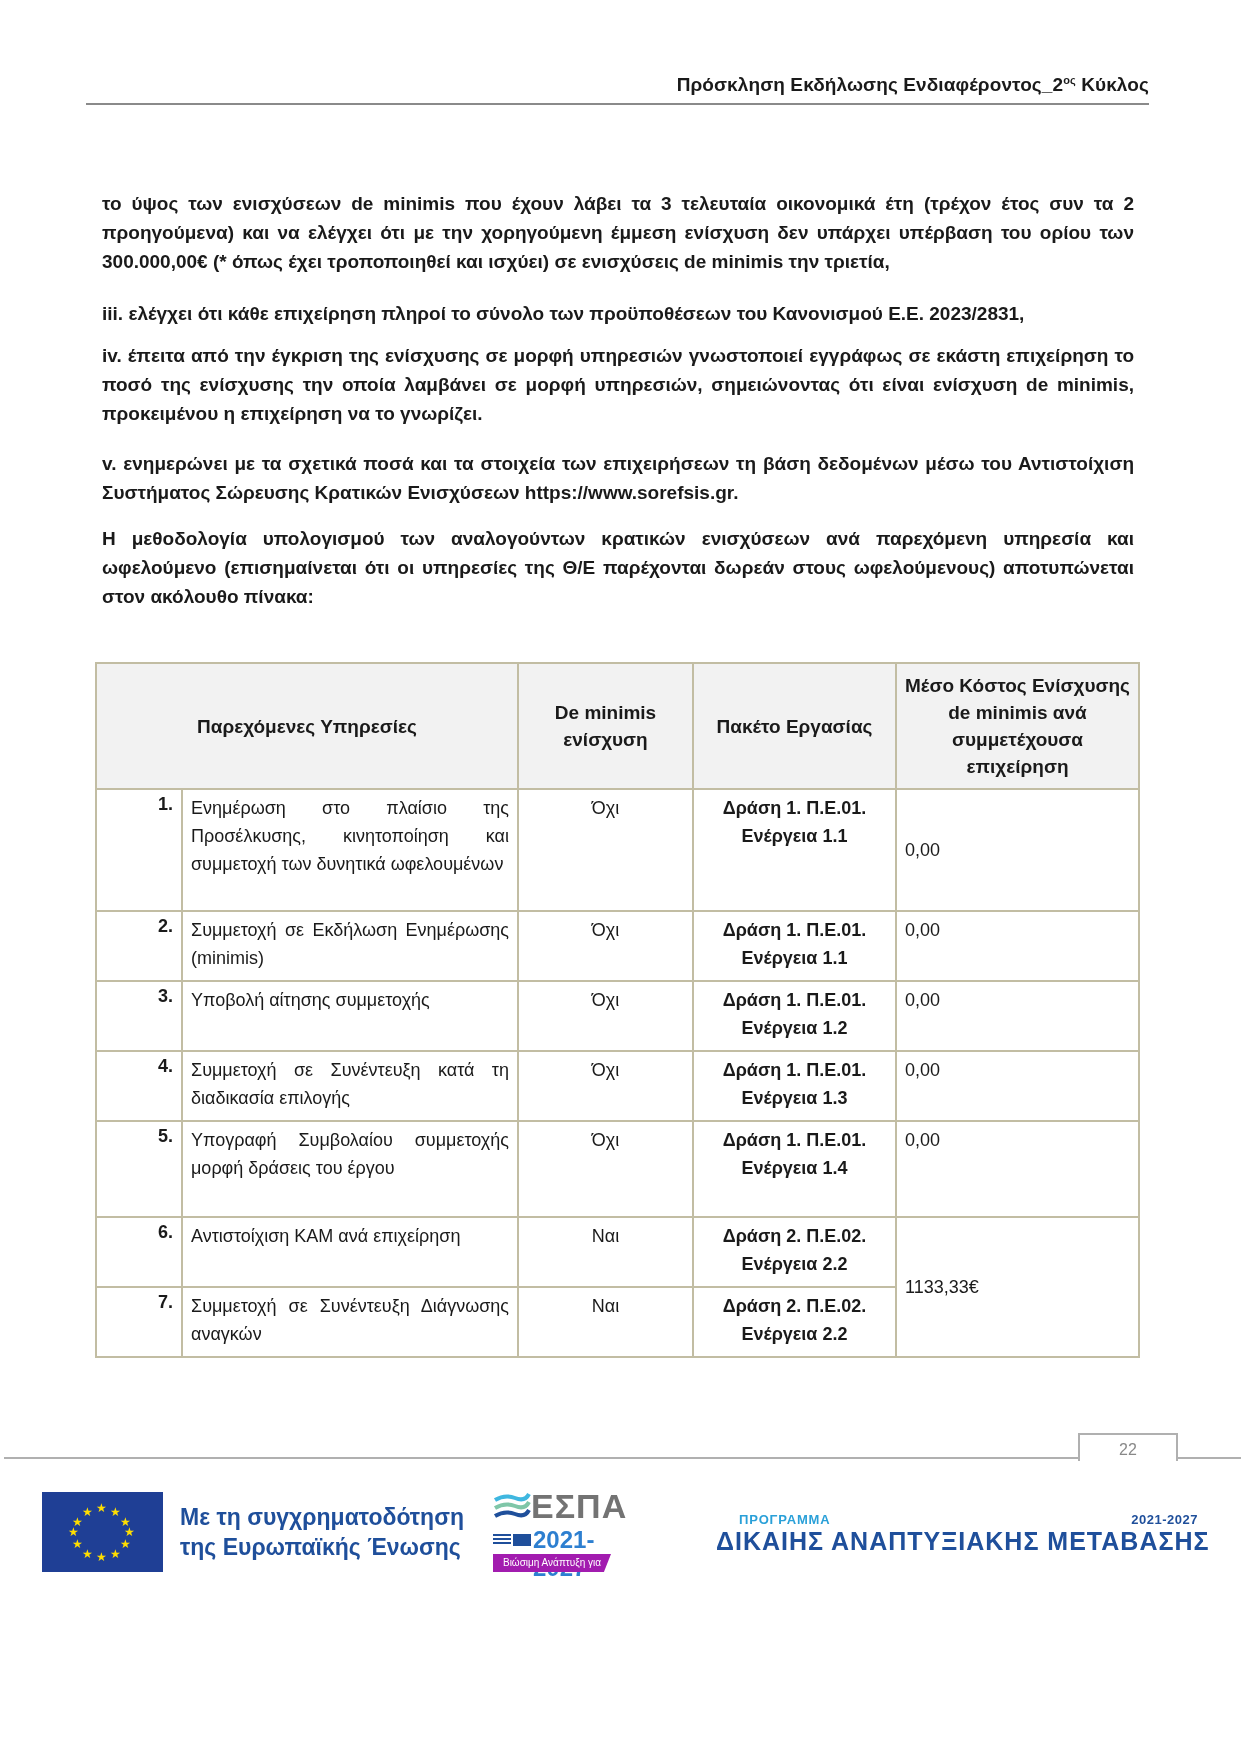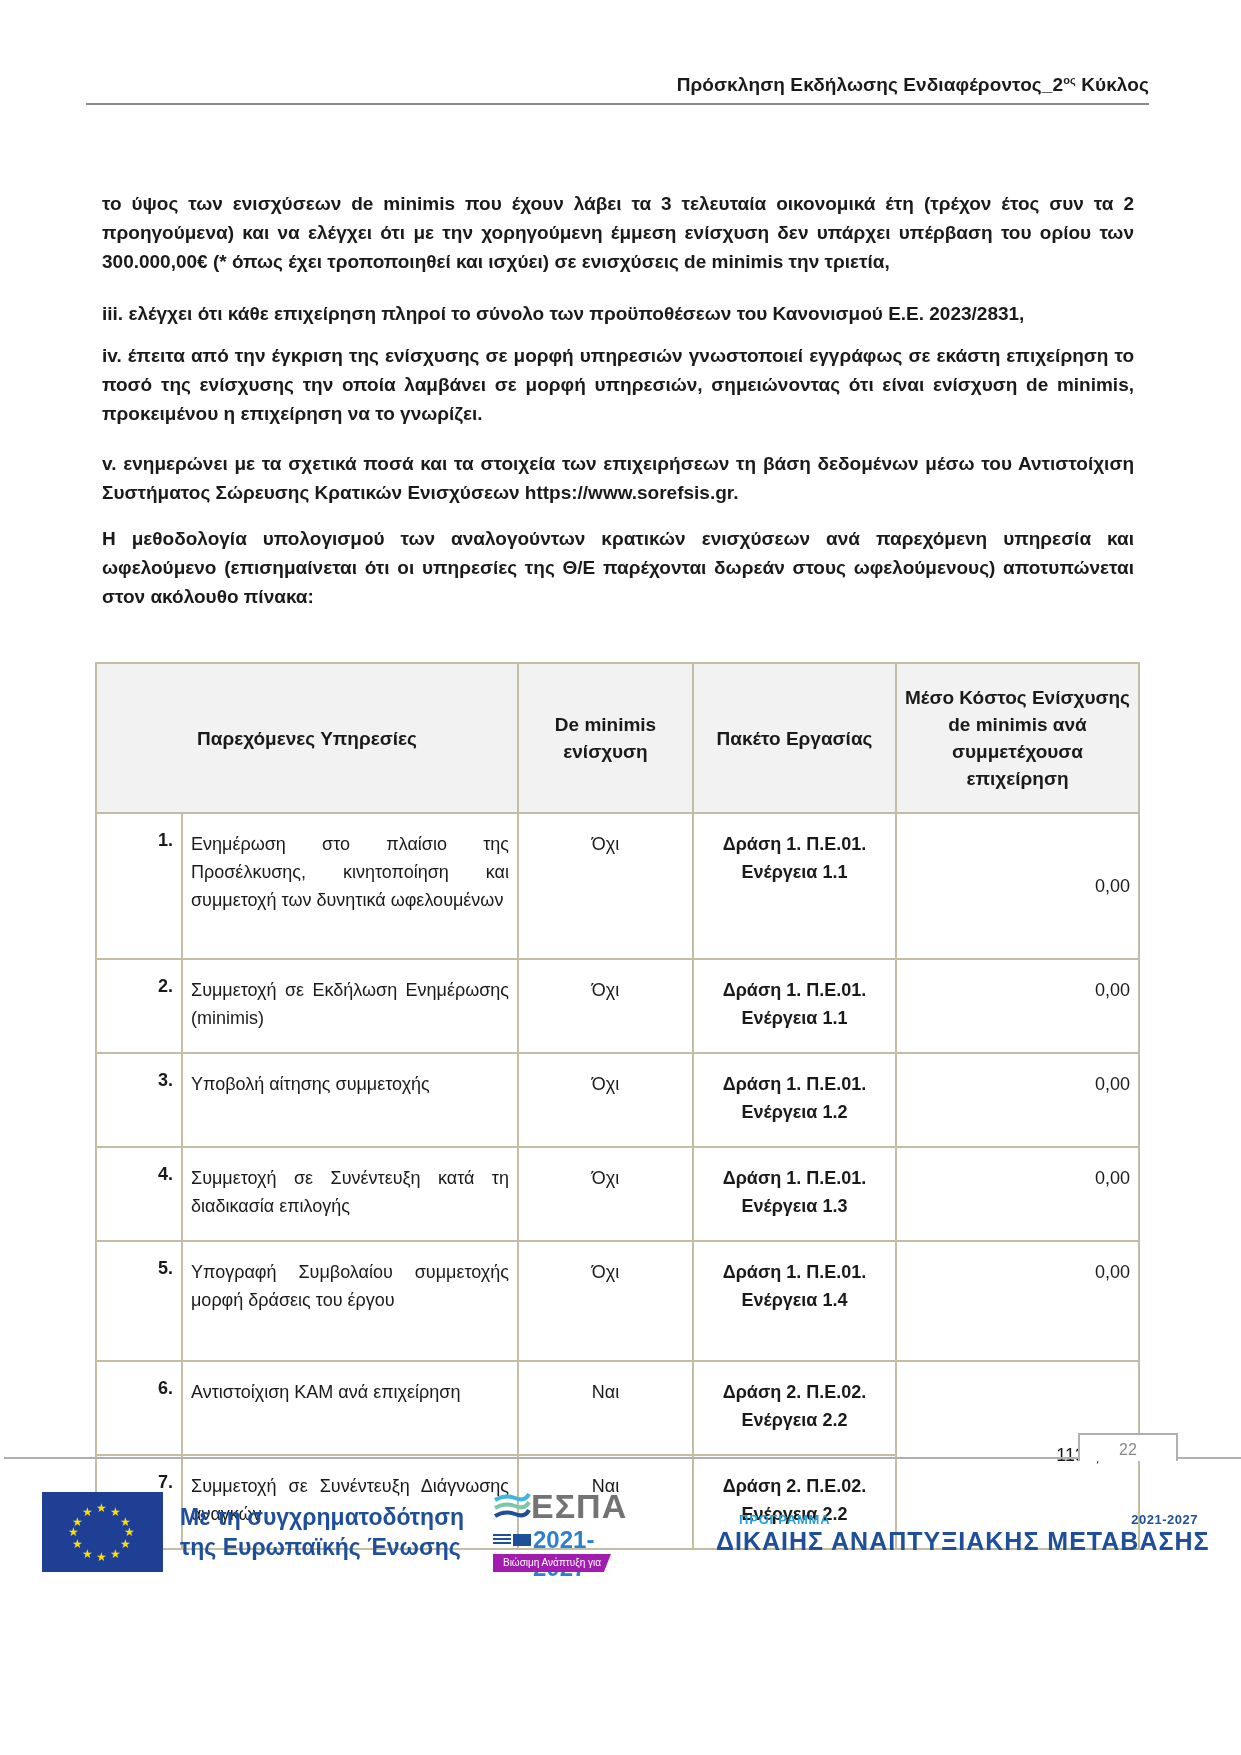--- a/index.html
+++ b/index.html
@@ -26,31 +26,31 @@
   .p3 { top: 327px; }
   .p4 { top: 435px; }
   .p5 { top: 510px; }
   .body-text p { margin: 14px; font-weight: bold; }
 
   table.services {
     position: absolute; left: 95px; top: 662px; width: 1045px;
     border-collapse: collapse; font-size: 18px;
   }
   table.services th, table.services td {
-    border: 2px solid #c2bda3; vertical-align: top; padding: 16px 8px;
+    border: 2px solid #c2bda3; vertical-align: top; padding: 4px 8px;
   }
   table.services thead th {
     background: #f2f2f2; font-weight: bold; text-align: center;
     vertical-align: middle; height: 116px; line-height: 27px; font-size: 19px;
   }
   td.num { width: 68px; text-align: right; font-weight: bold; padding-right: 18px; }
   td.service { width: 318px; text-align: justify; text-align-last: left; line-height: 28px; }
   td.deminimis { width: 157px; text-align: center; line-height: 28px; }
   td.package { width: 185px; text-align: center; line-height: 28px; font-weight: bold; }
-  td.cost { text-align: right; line-height: 28px; }
+  td.cost { text-align: left; line-height: 28px; }
   td.cost.mid { vertical-align: middle; }
   tr.r1 td { height: 112px; }
   tr.r2 td, tr.r3 td, tr.r4 td, tr.r6 td, tr.r7 td { height: 60px; }
   tr.r5 td { height: 86px; }
 
   .footer-rule-left {
     position: absolute; left: 4px; top: 1457px; width: 1076px; height: 2px; background: #b0b0b0;
   }
   .footer-rule-right {
     position: absolute; left: 1172px; right: 0; top: 1457px; height: 2px; background: #b0b0b0;

